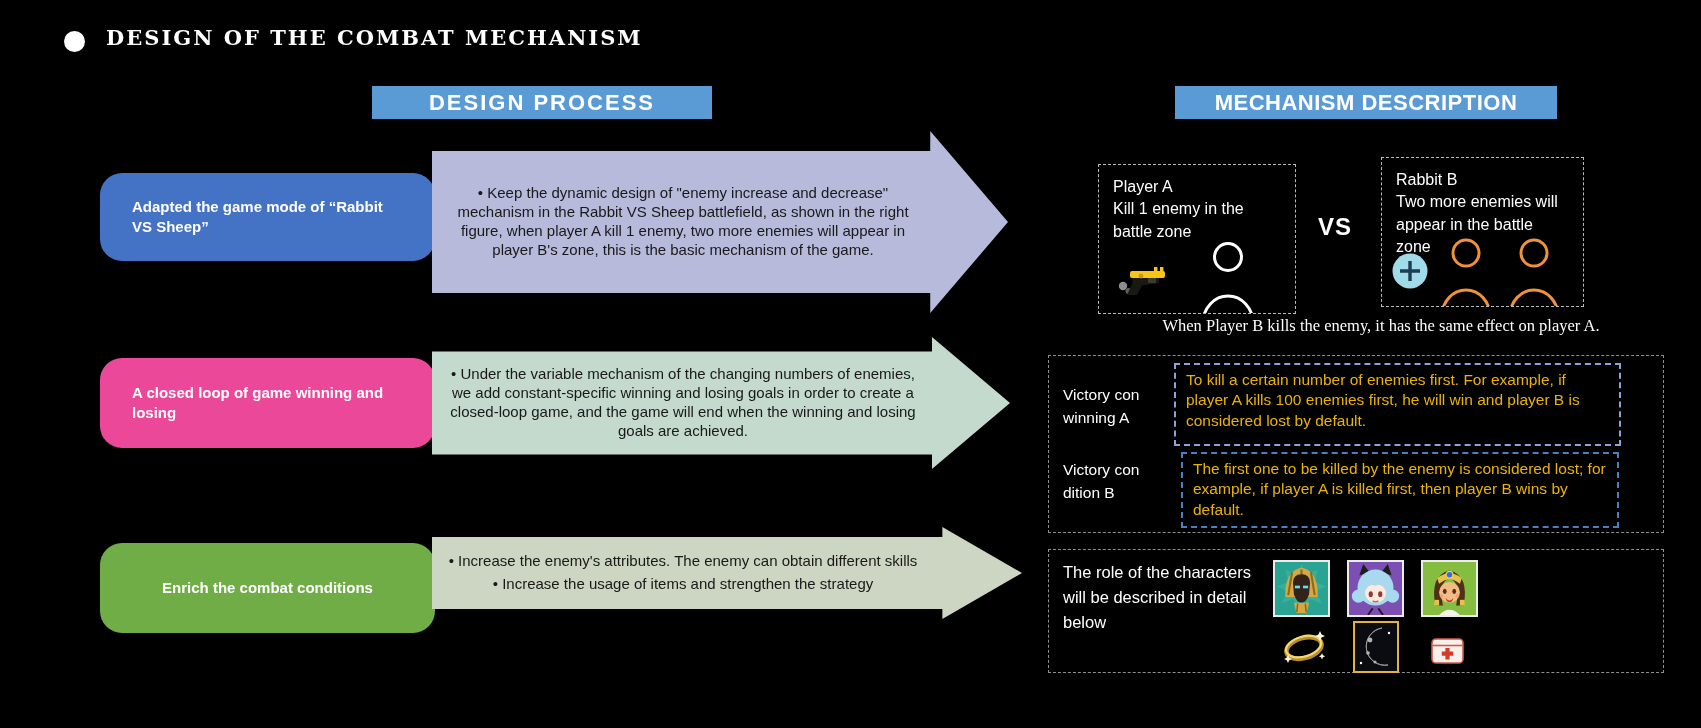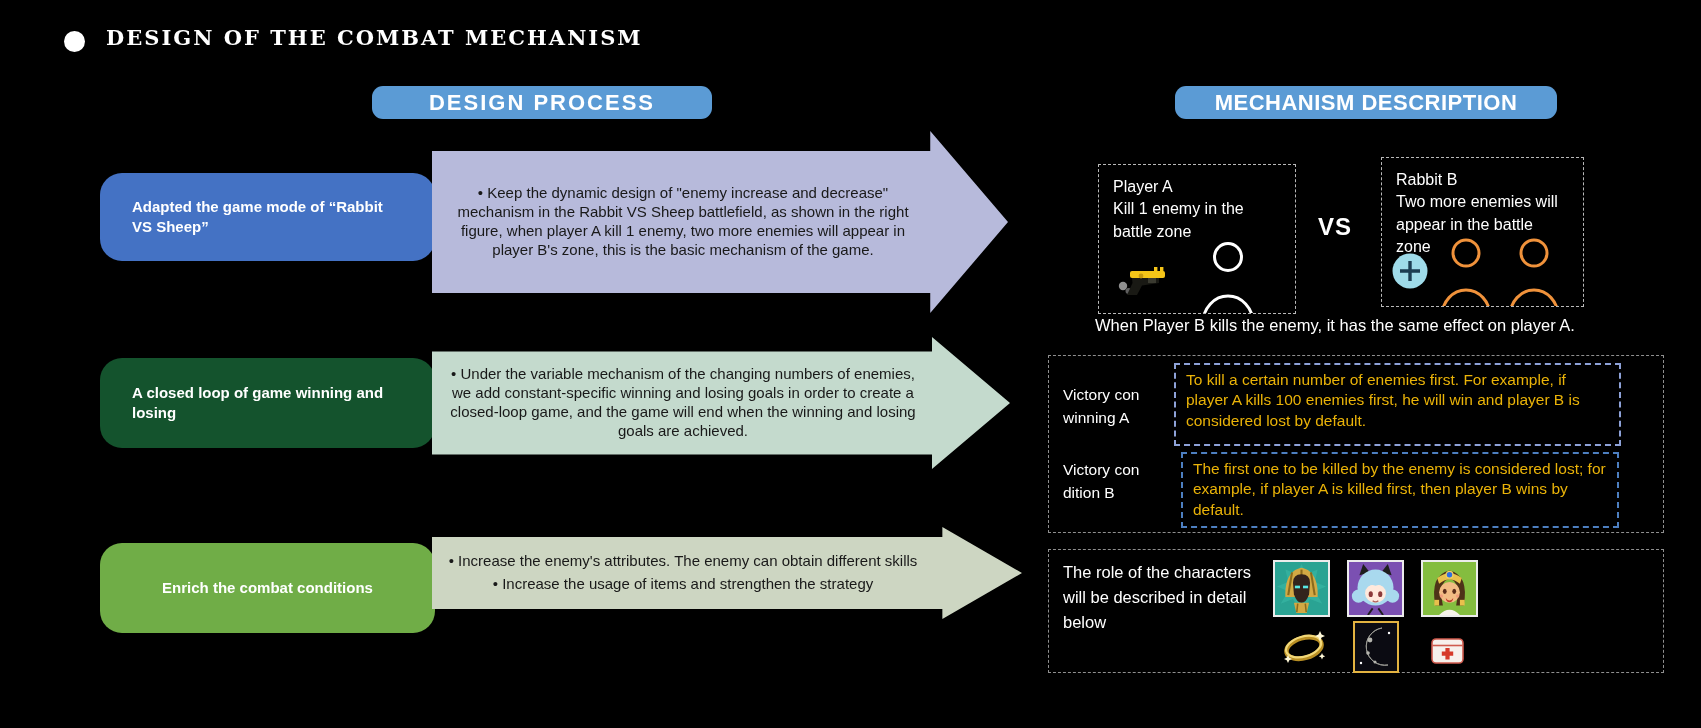--- a/index.html
+++ b/index.html
@@ -5,21 +5,21 @@
   html,body{margin:0;padding:0;background:#000;}
   .slide{position:relative;width:1701px;height:728px;background:#000;overflow:hidden;
          font-family:"Liberation Sans",sans-serif;}
 
   
   .title-bullet{position:absolute;left:64px;top:31px;width:21px;height:21px;border-radius:50%;background:#fff;}
   .slide-title{position:absolute;left:106px;top:25px;color:#fff;font-family:"DejaVu Serif",serif;
                font-weight:bold;font-size:21px;letter-spacing:2px;white-space:nowrap;}
 
   
-  .banner{position:absolute;height:33px;border-radius:11px;display:flex;align-items:center;justify-content:center;
+  .banner{position:absolute;height:33px;border-radius:0;display:flex;align-items:center;justify-content:center;
           color:#fff;font-weight:bold;font-size:22px;}
   #dp-banner{left:372px;top:86px;width:340px;letter-spacing:2px;}
   #md-banner{left:1175px;top:86px;width:382px;letter-spacing:.5px;}
 
   
   .step-box{position:absolute;left:100px;width:335px;border-radius:22px;display:flex;align-items:center;
             justify-content:center;text-align:left;color:#fff;font-weight:bold;font-size:15px;
             padding:0 32px;box-sizing:border-box;line-height:1.35;}
   #step1{top:173px;height:88px;}
   #step2{top:358px;height:90px;}
@@ -34,21 +34,21 @@
                justify-content:center;text-align:center;color:#191919;font-size:15px;line-height:1.26;}
   .arrow-inner p{margin:2px 0;}
 
   
   .player-panel{position:absolute;border:1px dashed #b9b9b9;box-sizing:border-box;color:#fff;
                 font-size:16px;line-height:1.4;padding:11px 14px;overflow:hidden;}
   #player-a{left:1098px;top:164px;width:198px;height:150px;}
   #player-b{left:1381px;top:157px;width:203px;height:150px;}
   .panel-icon{position:absolute;}
   #vs-label{position:absolute;left:1318px;top:213px;color:#fff;font-weight:bold;font-size:24px;letter-spacing:1px;}
-  #caption{position:absolute;left:1095px;top:316px;width:572px;text-align:left;color:#fff;font-size:16.5px;}
+  #caption{position:absolute;left:1095px;top:316px;width:572px;text-align:center;color:#fff;font-size:16.5px;font-family:Liberation Serif, serif;}
 
   
   #victory-panel{position:absolute;left:1048px;top:355px;width:616px;height:178px;border:1px dashed #8f8f8f;box-sizing:border-box;}
   .vc-label{position:absolute;color:#fff;font-size:15.5px;line-height:1.5;}
   #vc-label-a{left:1063px;top:383px;}
   #vc-label-b{left:1063px;top:458px;}
   .vc-text{position:absolute;border:2px dashed;box-sizing:border-box;color:#eab308;font-size:15.5px;line-height:1.32;padding:5px 10px;}
   #vc-text-a{left:1174px;top:363px;width:447px;height:83px;border-color:#8ea2d8;}
   #vc-text-b{left:1181px;top:452px;width:438px;height:76px;border-color:#4d7fc0;}
 
@@ -75,21 +75,21 @@
   <div class="banner" id="dp-banner" style="background: rgb(91, 155, 213);">DESIGN  PROCESS</div>
   <div class="banner" id="md-banner" style="background: rgb(91, 155, 213);">MECHANISM DESCRIPTION</div>
 
   <div class="step-box" id="step1" style="background: rgb(68, 114, 196);">Adapted the game mode of “Rabbit VS Sheep”</div>
   <div class="arrow" id="arrow1" style="background: rgb(183, 186, 219);">
     <div class="arrow-inner">
         <p>• Keep the dynamic design of "enemy increase and decrease" mechanism in the Rabbit VS Sheep battlefield, as shown in the right figure, when player A kill 1 enemy, two more enemies will appear in player B's zone, this is the basic mechanism of the game.</p>
       </div>
   </div>
 
-  <div class="step-box" id="step2" style="background: #14532d;">A closed loop of game winning and losing</div>
+  <div class="step-box" id="step2" style="background: #ec4899;">A closed loop of game winning and losing</div>
   <div class="arrow" id="arrow2" style="background: rgb(196, 218, 205);">
     <div class="arrow-inner">
         <p>• Under the variable mechanism of the changing numbers of enemies, we add constant-specific winning and losing goals in order to create a closed-loop game, and the game will end when the winning and losing goals are achieved.</p>
       </div>
   </div>
 
   <div class="step-box" id="step3" style="background: rgb(112, 173, 71);">Enrich the combat conditions</div>
   <div class="arrow" id="arrow3" style="background: rgb(205, 214, 194);">
     <div class="arrow-inner">
       <p>• Increase the enemy's attributes. The enemy can obtain different skills</p>

